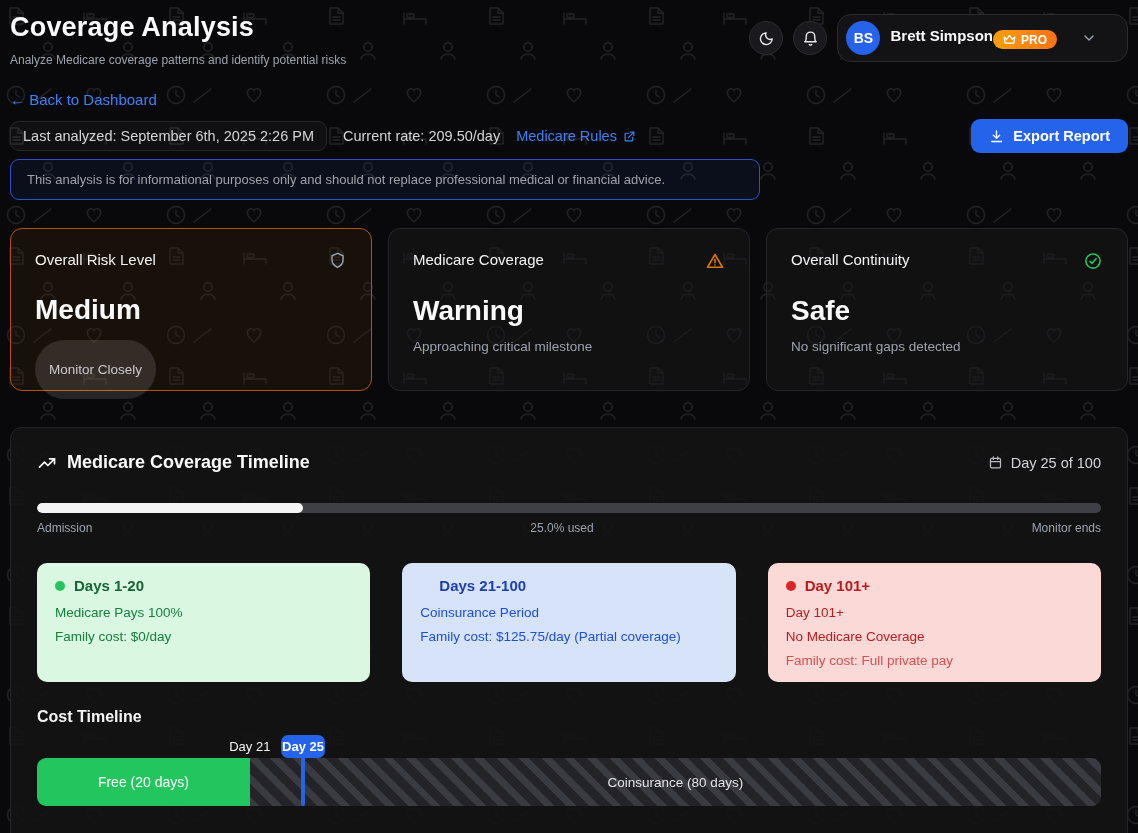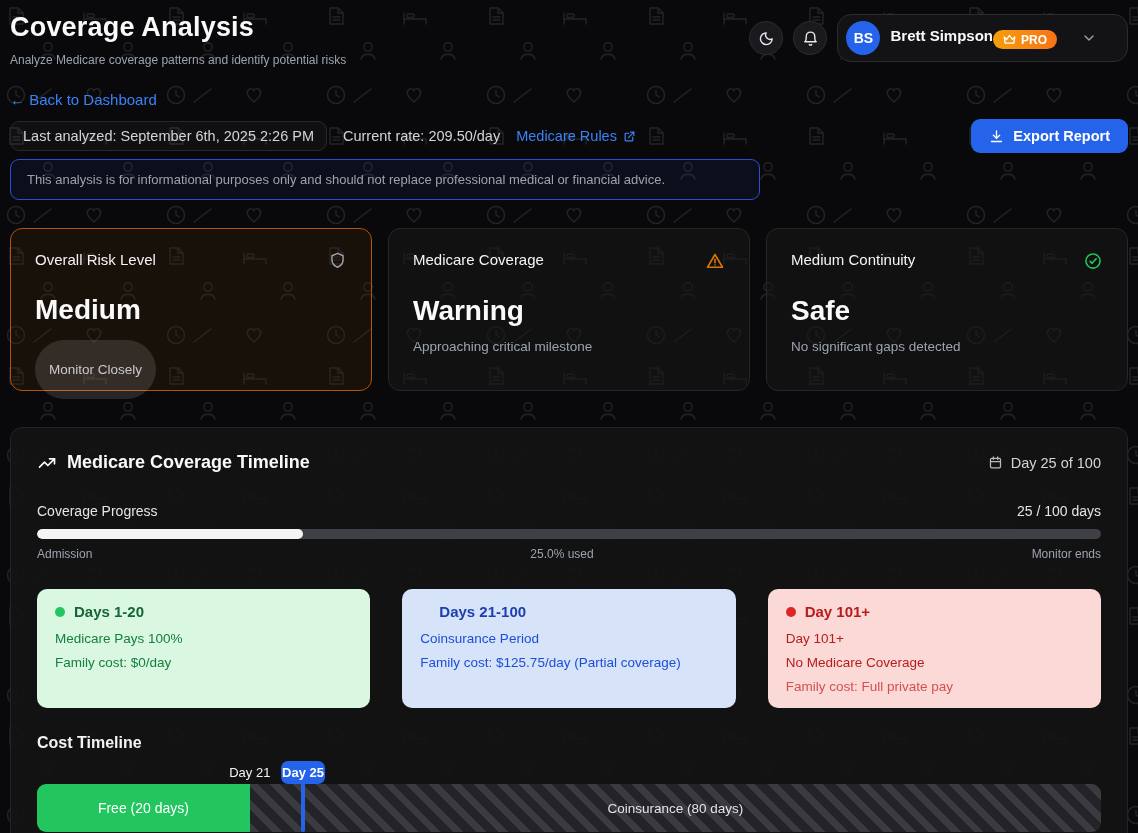--- a/index.html
+++ b/index.html
@@ -234,21 +234,21 @@
             <line x1="12" y1="10" x2="12" y2="14"></line>
             <line x1="12" y1="16.8" x2="12.01" y2="16.8"></line>
           </svg>
       </div>
       <div class="sc-value">Warning</div>
       <div class="sc-sub">Approaching critical milestone</div>
     </div>
 
     <div class="status-card">
       <div class="sc-head">
-        <span class="sc-title">Medium Continuity</span>
+        <span class="sc-title">Overall Continuity</span>
         <svg class="icon ic-check" width="20" height="20" viewBox="0 0 24 24" fill="none" stroke="currentColor" stroke-width="1.9" stroke-linecap="round" stroke-linejoin="round">
             <circle cx="12" cy="12" r="8.5"></circle>
             <path d="M8.5 12.4l2.4 2.4 4.8-5.6"></path>
           </svg>
       </div>
       <div class="sc-value">Safe</div>
       <div class="sc-sub">No significant gaps detected</div>
     </div>
   </div>
 
@@ -266,24 +266,20 @@
             <rect x="4" y="5.5" width="16" height="15" rx="2"></rect>
             <path d="M4 10.5h16"></path>
             <path d="M8.5 3v4"></path>
             <path d="M15.5 3v4"></path>
           </svg>
         <span>Day 25 of 100</span>
       </div>
     </div>
 
     <div class="progress-block">
-      <div class="pb-row">
-        <span>Coverage Progress</span>
-        <span>25 / 100 days</span>
-      </div>
       <div class="pb-track" style="background-color: rgb(63, 63, 70);">
         <div class="pb-fill" style="width: 25%; background-color: rgb(244, 244, 245);"></div>
       </div>
       <div class="pb-sub">
         <span>Admission</span>
         <span>25.0% used</span>
         <span>Monitor ends</span>
       </div>
     </div>
 

